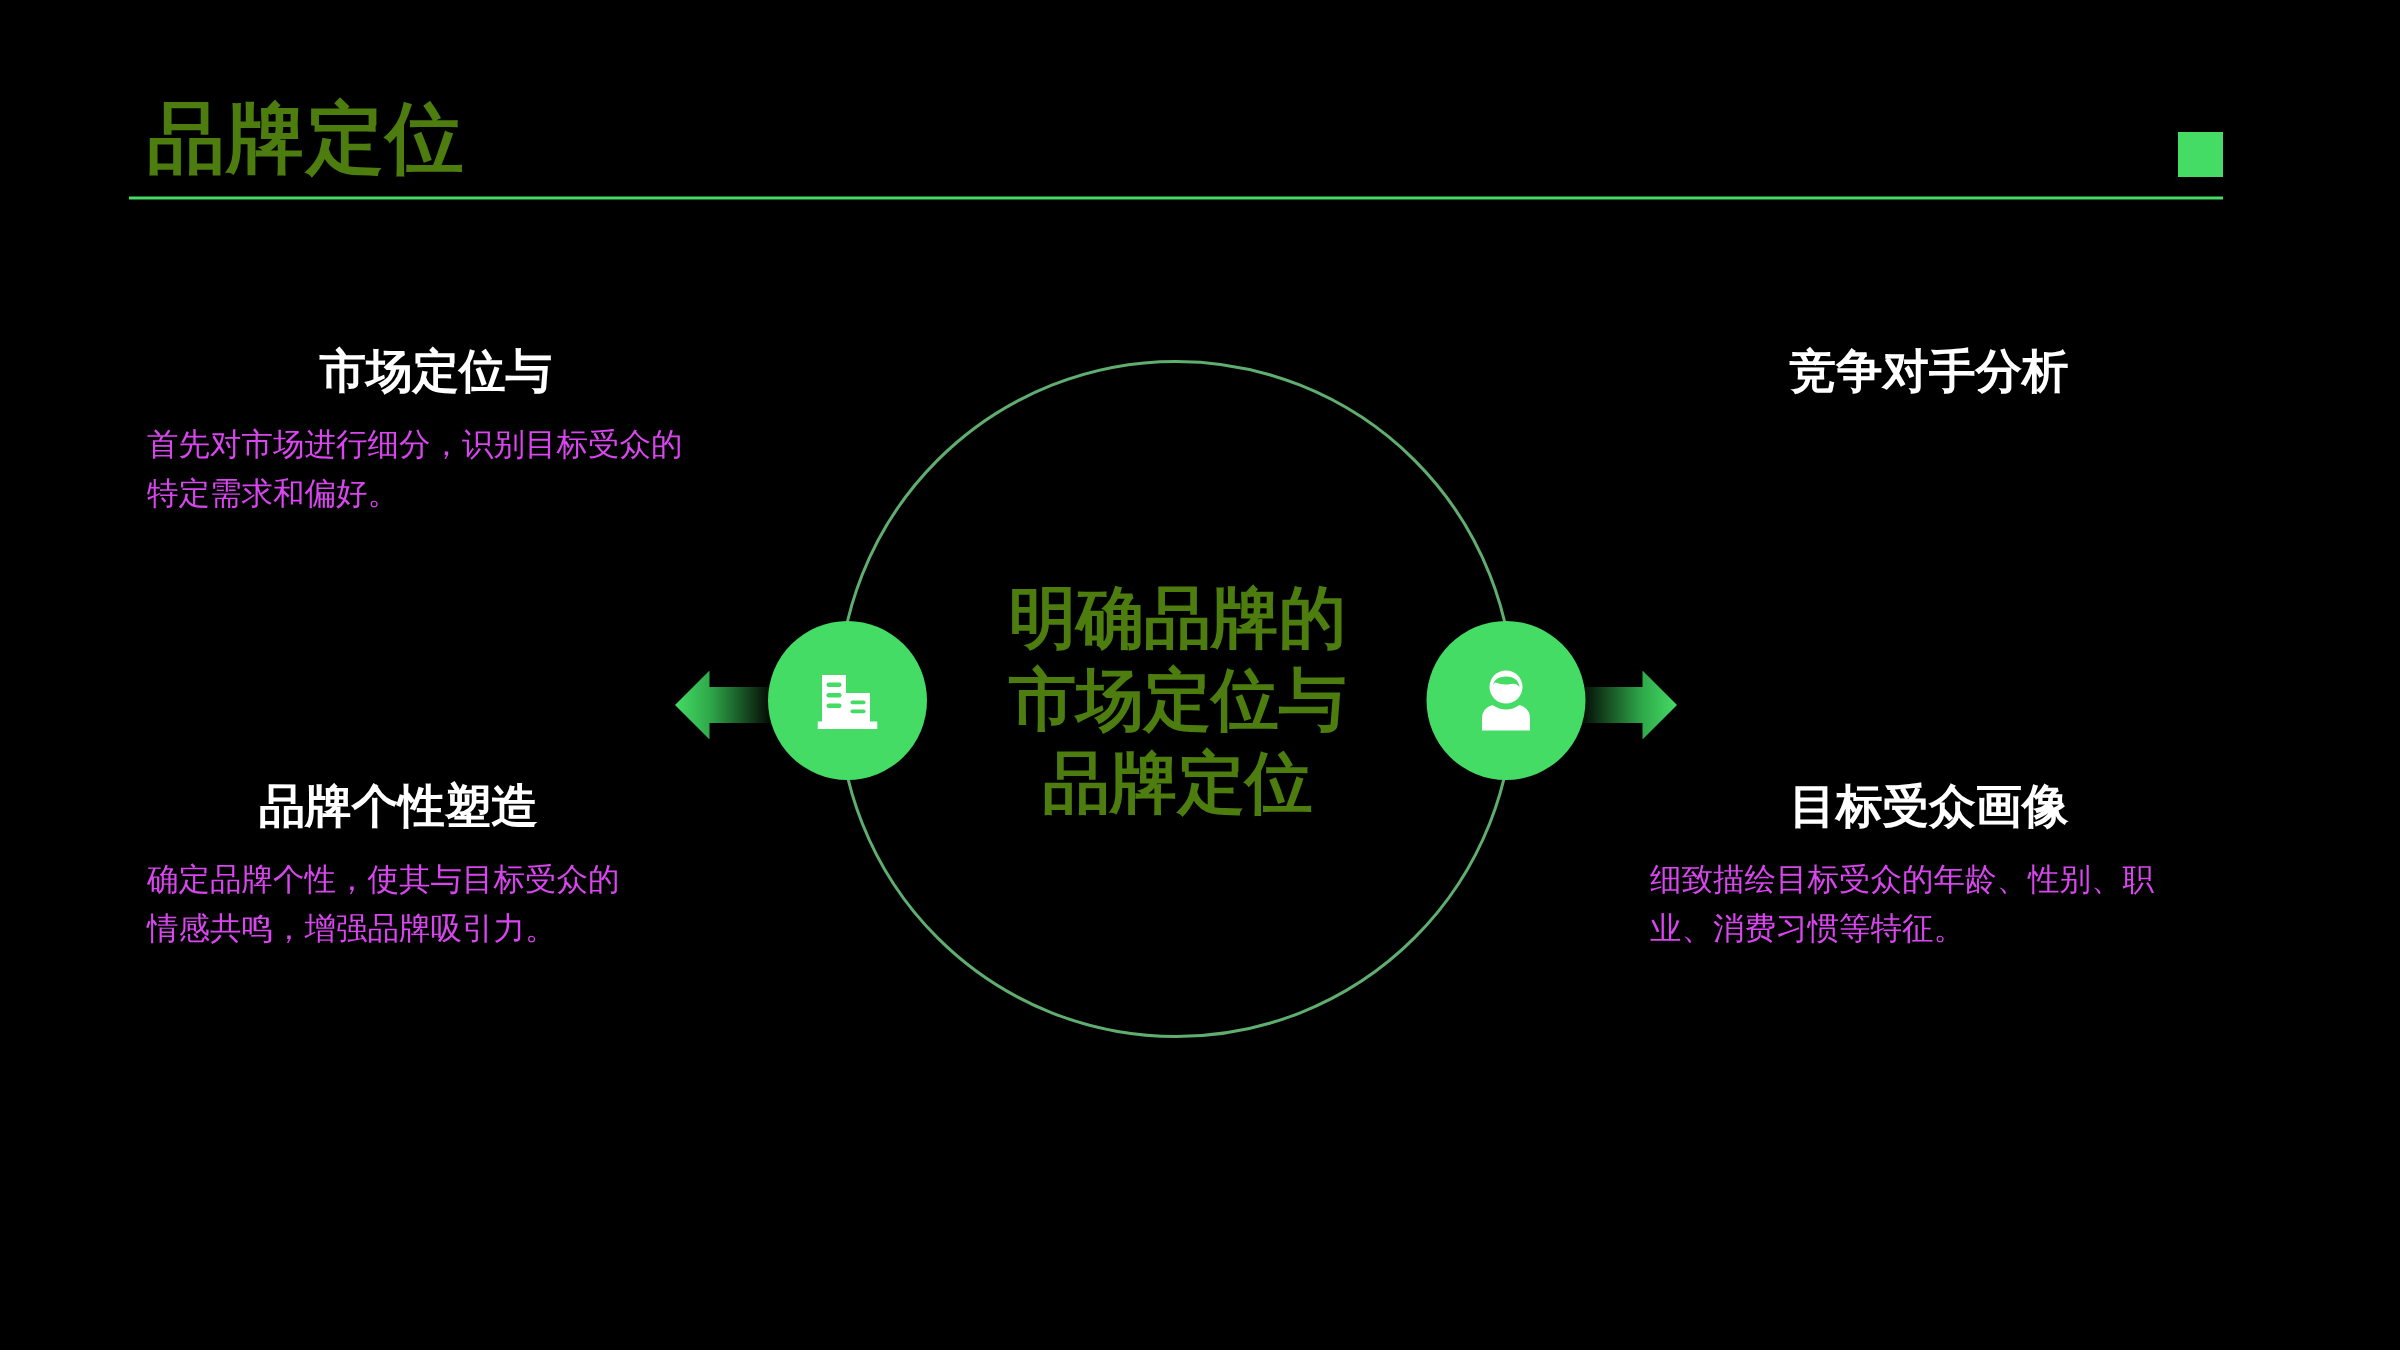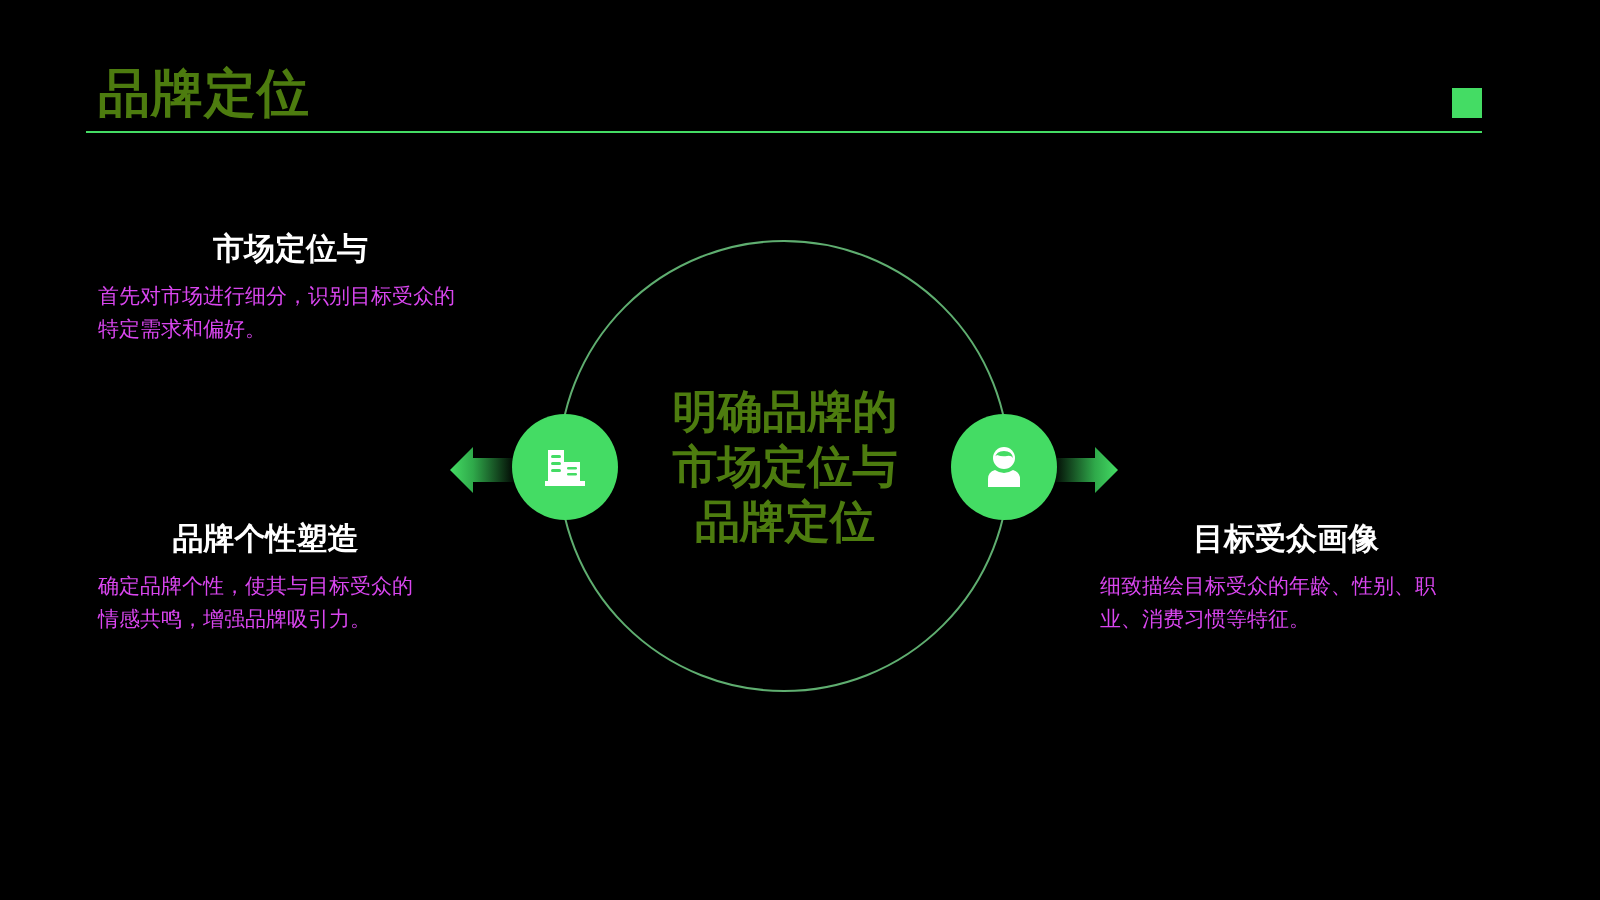--- a/index.html
+++ b/index.html
@@ -169,20 +169,21 @@
     <path d="M4 42 L4 34 Q4 27 11 25 Q20 31 29 25 Q36 27 36 34 L36 42 Z" fill="#ffffff"></path>
   </svg>
 </div>
 
 <div class="block tl">
   <h3 style="margin-left:0;width:385px;">市场定位与</h3>
   <p style="width:372px;">首先对市场进行细分，识别目标受众的特定需求和偏好。</p>
 </div>
 
 <div class="block tr">
+  <h3 style="width:372px;">竞争对手分析</h3>
 </div>
 
 <div class="block bl">
   <h3 style="margin-left:0;width:335px;">品牌个性塑造</h3>
   <p style="width:330px;">确定品牌个性，使其与目标受众的情感共鸣，增强品牌吸引力。</p>
 </div>
 
 <div class="block br">
   <h3 style="width:372px;">目标受众画像</h3>
   <p style="width:372px;">细致描绘目标受众的年龄、性别、职业、消费习惯等特征。</p>

